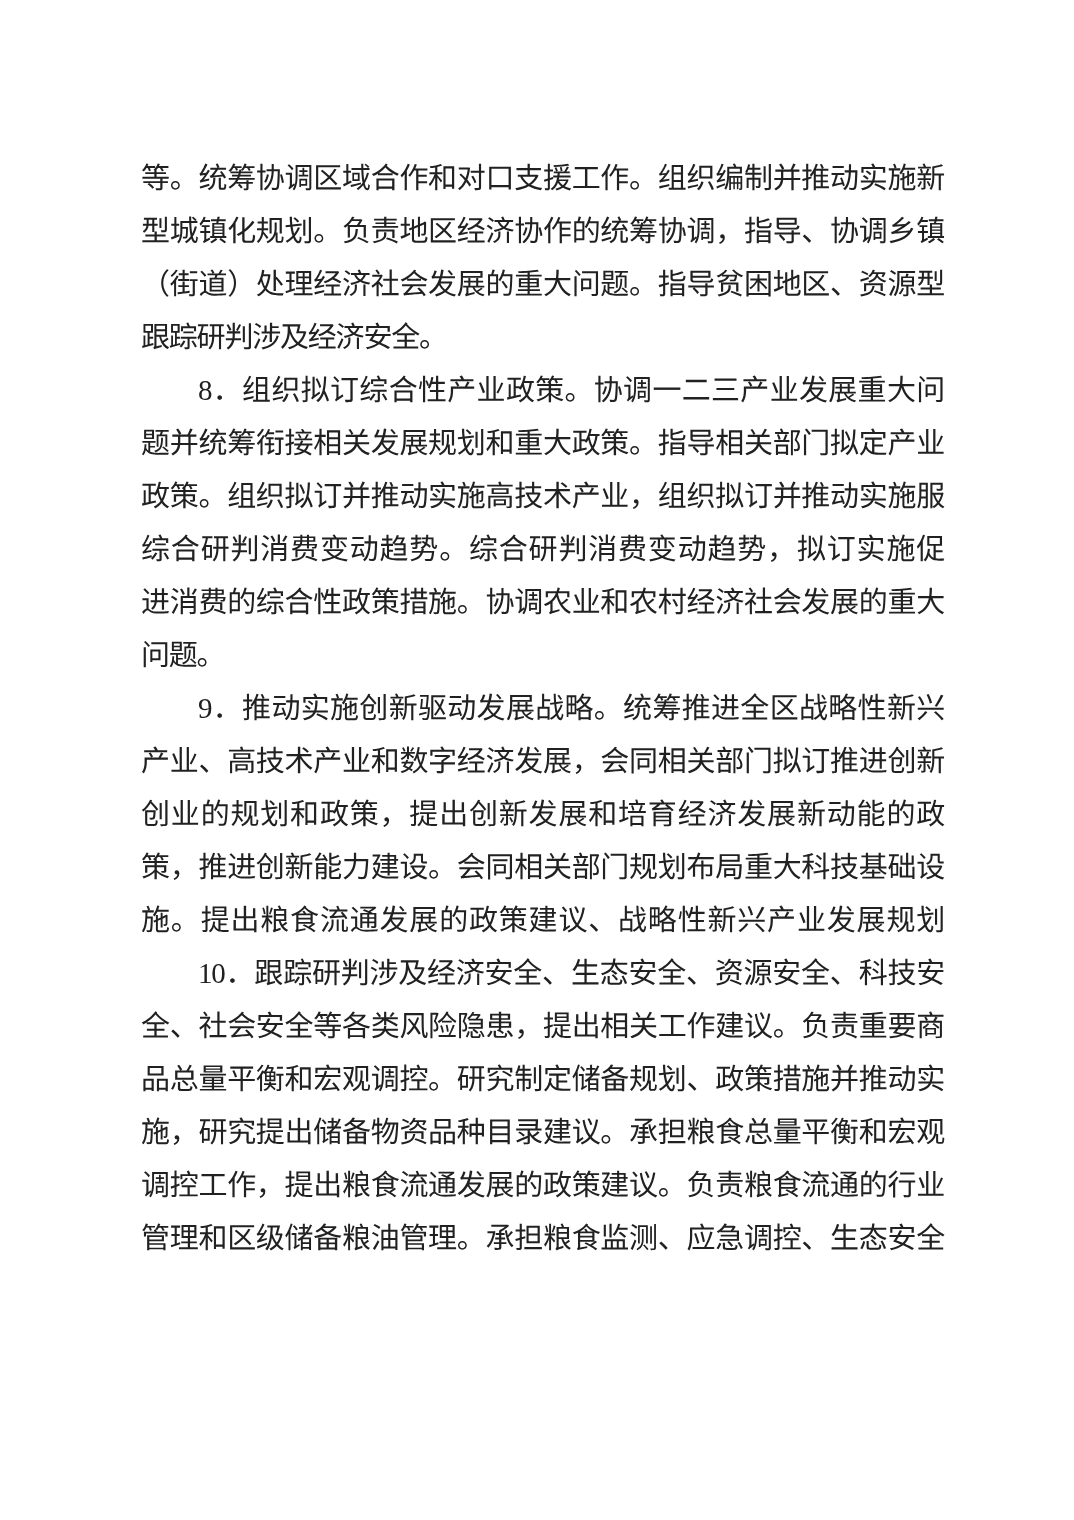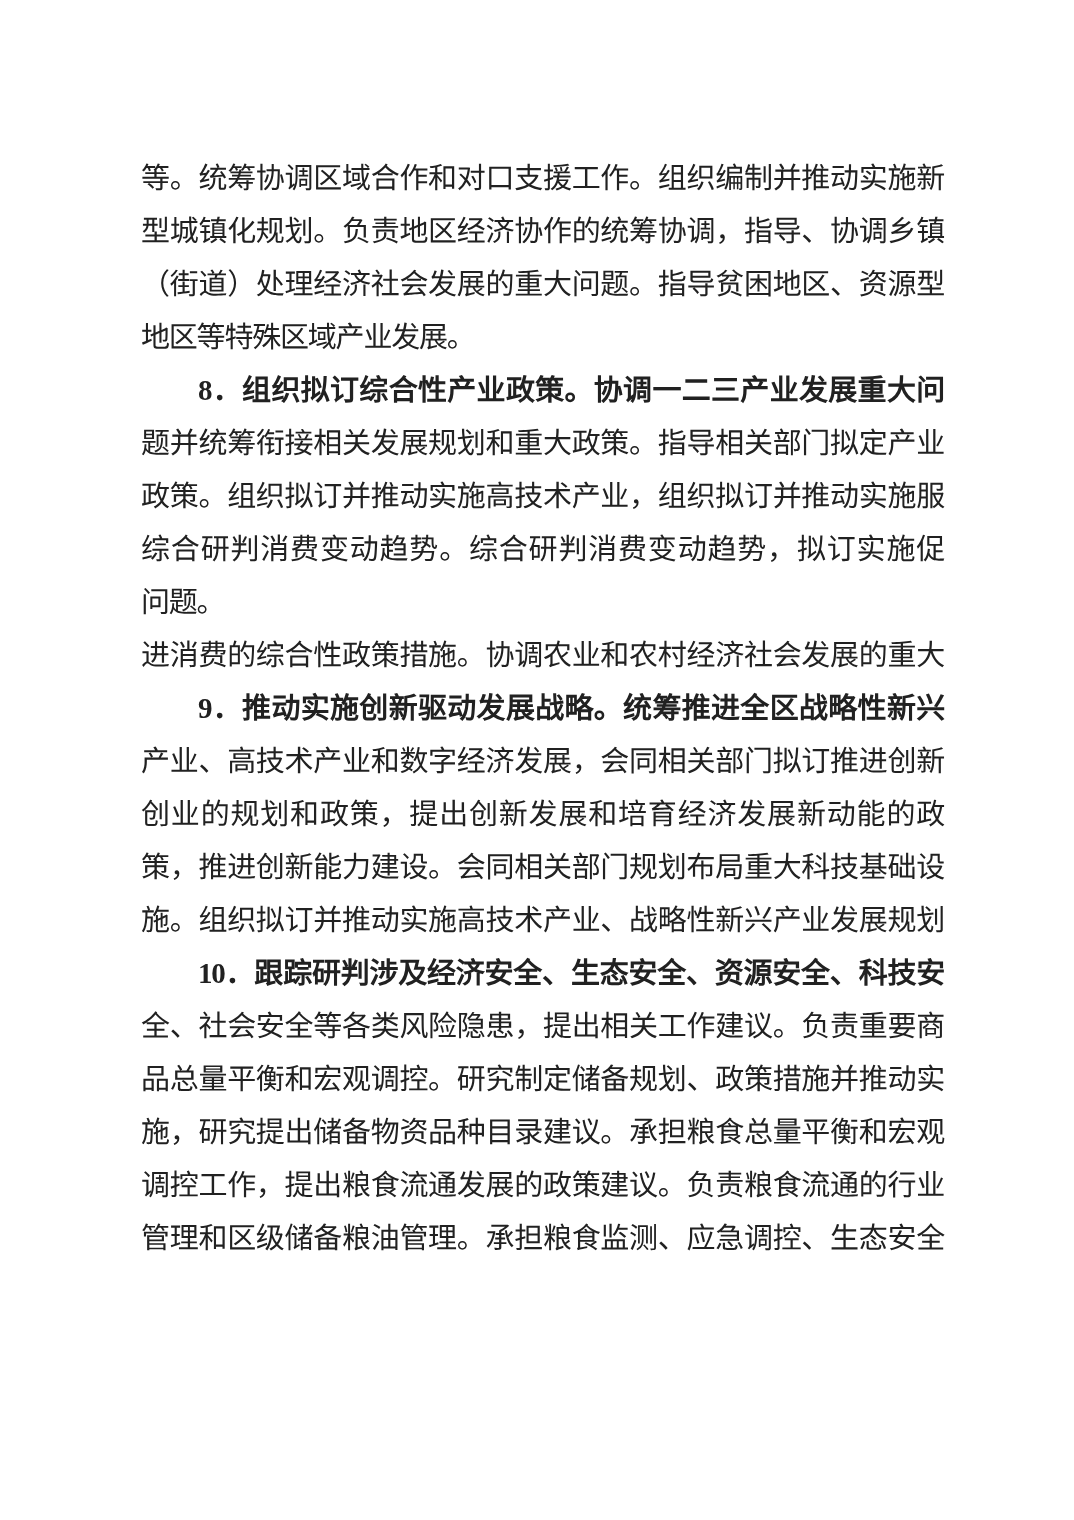--- a/index.html
+++ b/index.html
@@ -40,43 +40,42 @@
     text-align: justify;
     text-align-last: justify;
     text-justify: inter-character;
     overflow: visible;
   }
   .line.short {
     text-align-last: left;
   }
   .line.indent {
     padding-left: 57px;
-    font-weight: bold;
   }
 </style>
 </head>
 <body style="background: rgb(255, 255, 255);">
 
 <div class="page">
   <div class="text-block" style="color: rgb(33, 33, 33);">
       <div class="line">等。统筹协调区域合作和对口支援工作。组织编制并推动实施新</div>
       <div class="line">型城镇化规划。负责地区经济协作的统筹协调，指导、协调乡镇</div>
       <div class="line">（街道）处理经济社会发展的重大问题。指导贫困地区、资源型</div>
-      <div class="line short">地区等特殊区域产业发展。</div>
+      <div class="line short">跟踪研判涉及经济安全。</div>
       <div class="line indent">8．组织拟订综合性产业政策。协调一二三产业发展重大问</div>
       <div class="line">题并统筹衔接相关发展规划和重大政策。指导相关部门拟定产业</div>
       <div class="line">政策。组织拟订并推动实施高技术产业，组织拟订并推动实施服</div>
       <div class="line">综合研判消费变动趋势。综合研判消费变动趋势，拟订实施促</div>
+      <div class="line">进消费的综合性政策措施。协调农业和农村经济社会发展的重大</div>
       <div class="line short">问题。</div>
-      <div class="line">进消费的综合性政策措施。协调农业和农村经济社会发展的重大</div>
       <div class="line indent">9．推动实施创新驱动发展战略。统筹推进全区战略性新兴</div>
       <div class="line">产业、高技术产业和数字经济发展，会同相关部门拟订推进创新</div>
       <div class="line">创业的规划和政策，提出创新发展和培育经济发展新动能的政</div>
       <div class="line">策，推进创新能力建设。会同相关部门规划布局重大科技基础设</div>
-      <div class="line">施。组织拟订并推动实施高技术产业、战略性新兴产业发展规划</div>
+      <div class="line">施。提出粮食流通发展的政策建议、战略性新兴产业发展规划</div>
       <div class="line indent">10．跟踪研判涉及经济安全、生态安全、资源安全、科技安</div>
       <div class="line">全、社会安全等各类风险隐患，提出相关工作建议。负责重要商</div>
       <div class="line">品总量平衡和宏观调控。研究制定储备规划、政策措施并推动实</div>
       <div class="line">施，研究提出储备物资品种目录建议。承担粮食总量平衡和宏观</div>
       <div class="line">调控工作，提出粮食流通发展的政策建议。负责粮食流通的行业</div>
       <div class="line">管理和区级储备粮油管理。承担粮食监测、应急调控、生态安全</div>
     </div>
 </div>
 
 </body></html>

